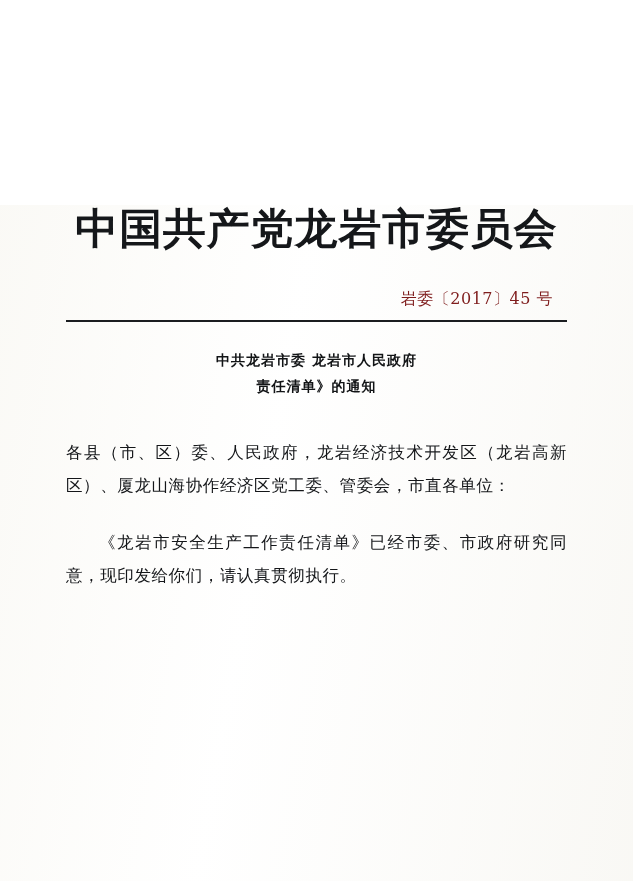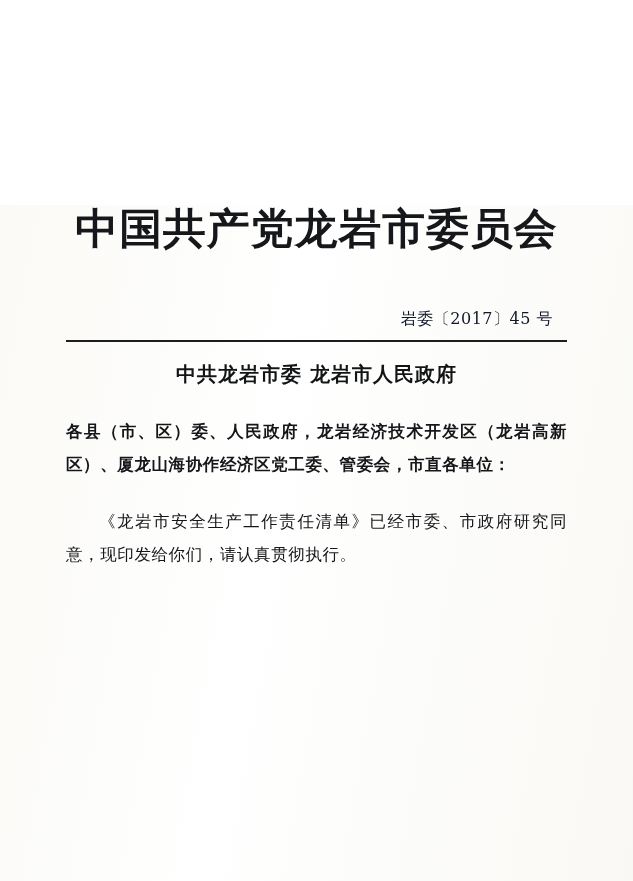--- a/index.html
+++ b/index.html
@@ -42,71 +42,72 @@
     font-weight: bold;
     font-size: 42px;
     letter-spacing: 1px;
     color: #15171a;
     line-height: 1.15;
     white-space: nowrap;
     transform: scaleX(1.02);
   }
 
   .doc-number {
-    margin-top: 56px;
+    margin-top: 36px;
     text-align: right;
     padding-right: 14px;
     font-size: 16px;
-    color: #0f172a;
+    color: #7f1d1d;
     letter-spacing: 0.5px;
   }
 
   .rule {
     margin-top: 10px;
     height: 2px;
     background: #1b1d20;
     width: 100%;
   }
 
   .title-block {
-    margin-top: 14px;
+    margin-top: 26px;
     text-align: center;
     font-weight: bold;
-    font-size: 20px;
+    font-size: 14px;
     line-height: 1.85;
     color: #121416;
     letter-spacing: 1px;
   }
   .title-line { display: block; }
 
   .para {
     margin-top: 24px;
     font-size: 16.5px;
     line-height: 2.0;
     color: #141619;
     text-align: justify;
     letter-spacing: 0.6px;
   }
   .para.indent { text-indent: 2em; }
-  .para.first { margin-top: 22px; font-weight: bold; }
+  .para.first { margin-top: 36px; }
 </style>
 </head>
 <body>
 
 <div class="page">
   <div class="doc-body">
 
     <div class="masthead">中国共产党龙岩市委员会</div>
 
     <div class="doc-number">岩委〔2017〕45 号</div>
 
     <div class="rule"></div>
 
     <div class="title-block">
       <span class="title-line">中共龙岩市委  龙岩市人民政府</span>
+      <span class="title-line">责任清单》的通知</span>
     </div>
 
     <div class="para first">各县（市、区）委、人民政府，龙岩经济技术开发区（龙岩高新区）、厦龙山海协作经济区党工委、管委会，市直各单位：</div>
 
     <div class="para indent">《龙岩市安全生产工作责任清单》已经市委、市政府研究同意，现印发给你们，请认真贯彻执行。</div>
 
 
   </div>
 
 </div>

